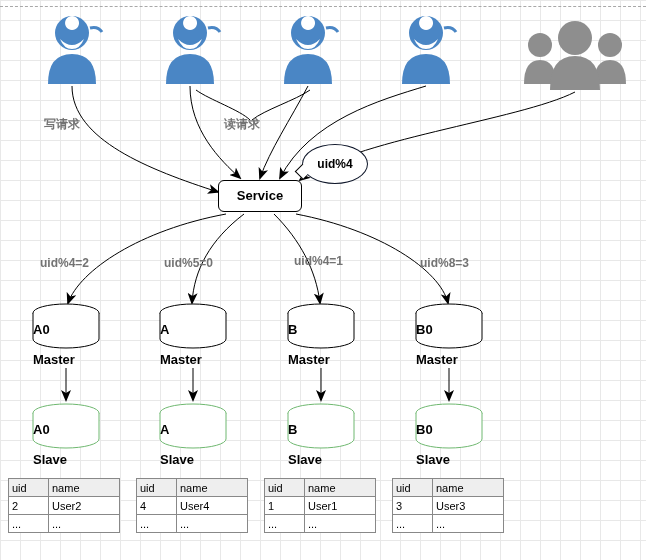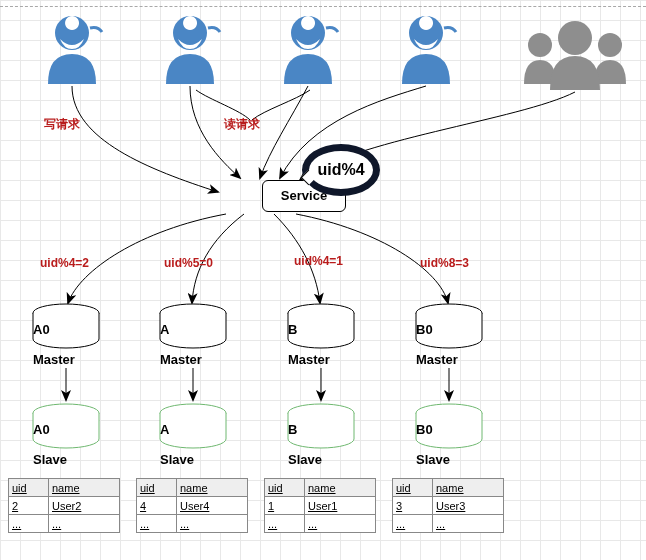--- a/index.html
+++ b/index.html
@@ -29,41 +29,40 @@
     position: absolute;
     inset: 0;
     width: 646px;
     height: 560px;
     pointer-events: none;
   }
   .lbl {
     position: absolute;
     font-size: 12px;
     font-weight: bold;
-    color: #b91c1c;
+    color: #737373;
   }
   .srv {
     position: absolute;
     background: #fff;
     border: 1px solid #000;
     border-radius: 6px;
     text-align: center;
     font-size: 13px;
     font-weight: bold;
-    margin-left: 44px;
   }
   .bubble {
     position: absolute;
     background: #fff;
-    border: 7px solid #0f172a;
+    border: 1px solid #0f172a;
     border-radius: 50%;
     display: flex;
     align-items: center;
     justify-content: center;
-    font-size: 16px;
+    font-size: 12px;
     font-weight: bold;
   }
   .bubble::after {
     content: '';
     position: absolute;
     left: -6px;
     bottom: 6px;
     width: 10px; height: 10px;
     background: #fff;
     border-left: 1px solid #000;
@@ -74,21 +73,20 @@
     position: absolute;
     font-size: 13px;
     font-weight: bold;
   }
   
   table.data {
     position: absolute;
     border-collapse: collapse;
     font-size: 11px;
     table-layout: fixed;
-    text-decoration: underline;
   }
   table.data th, table.data td {
     border: 1px solid #888;
     background: #fff;
     height: 18px;
     box-sizing: border-box;
     overflow: hidden;
   }
   table.data th {
     background: #eeeeee;

